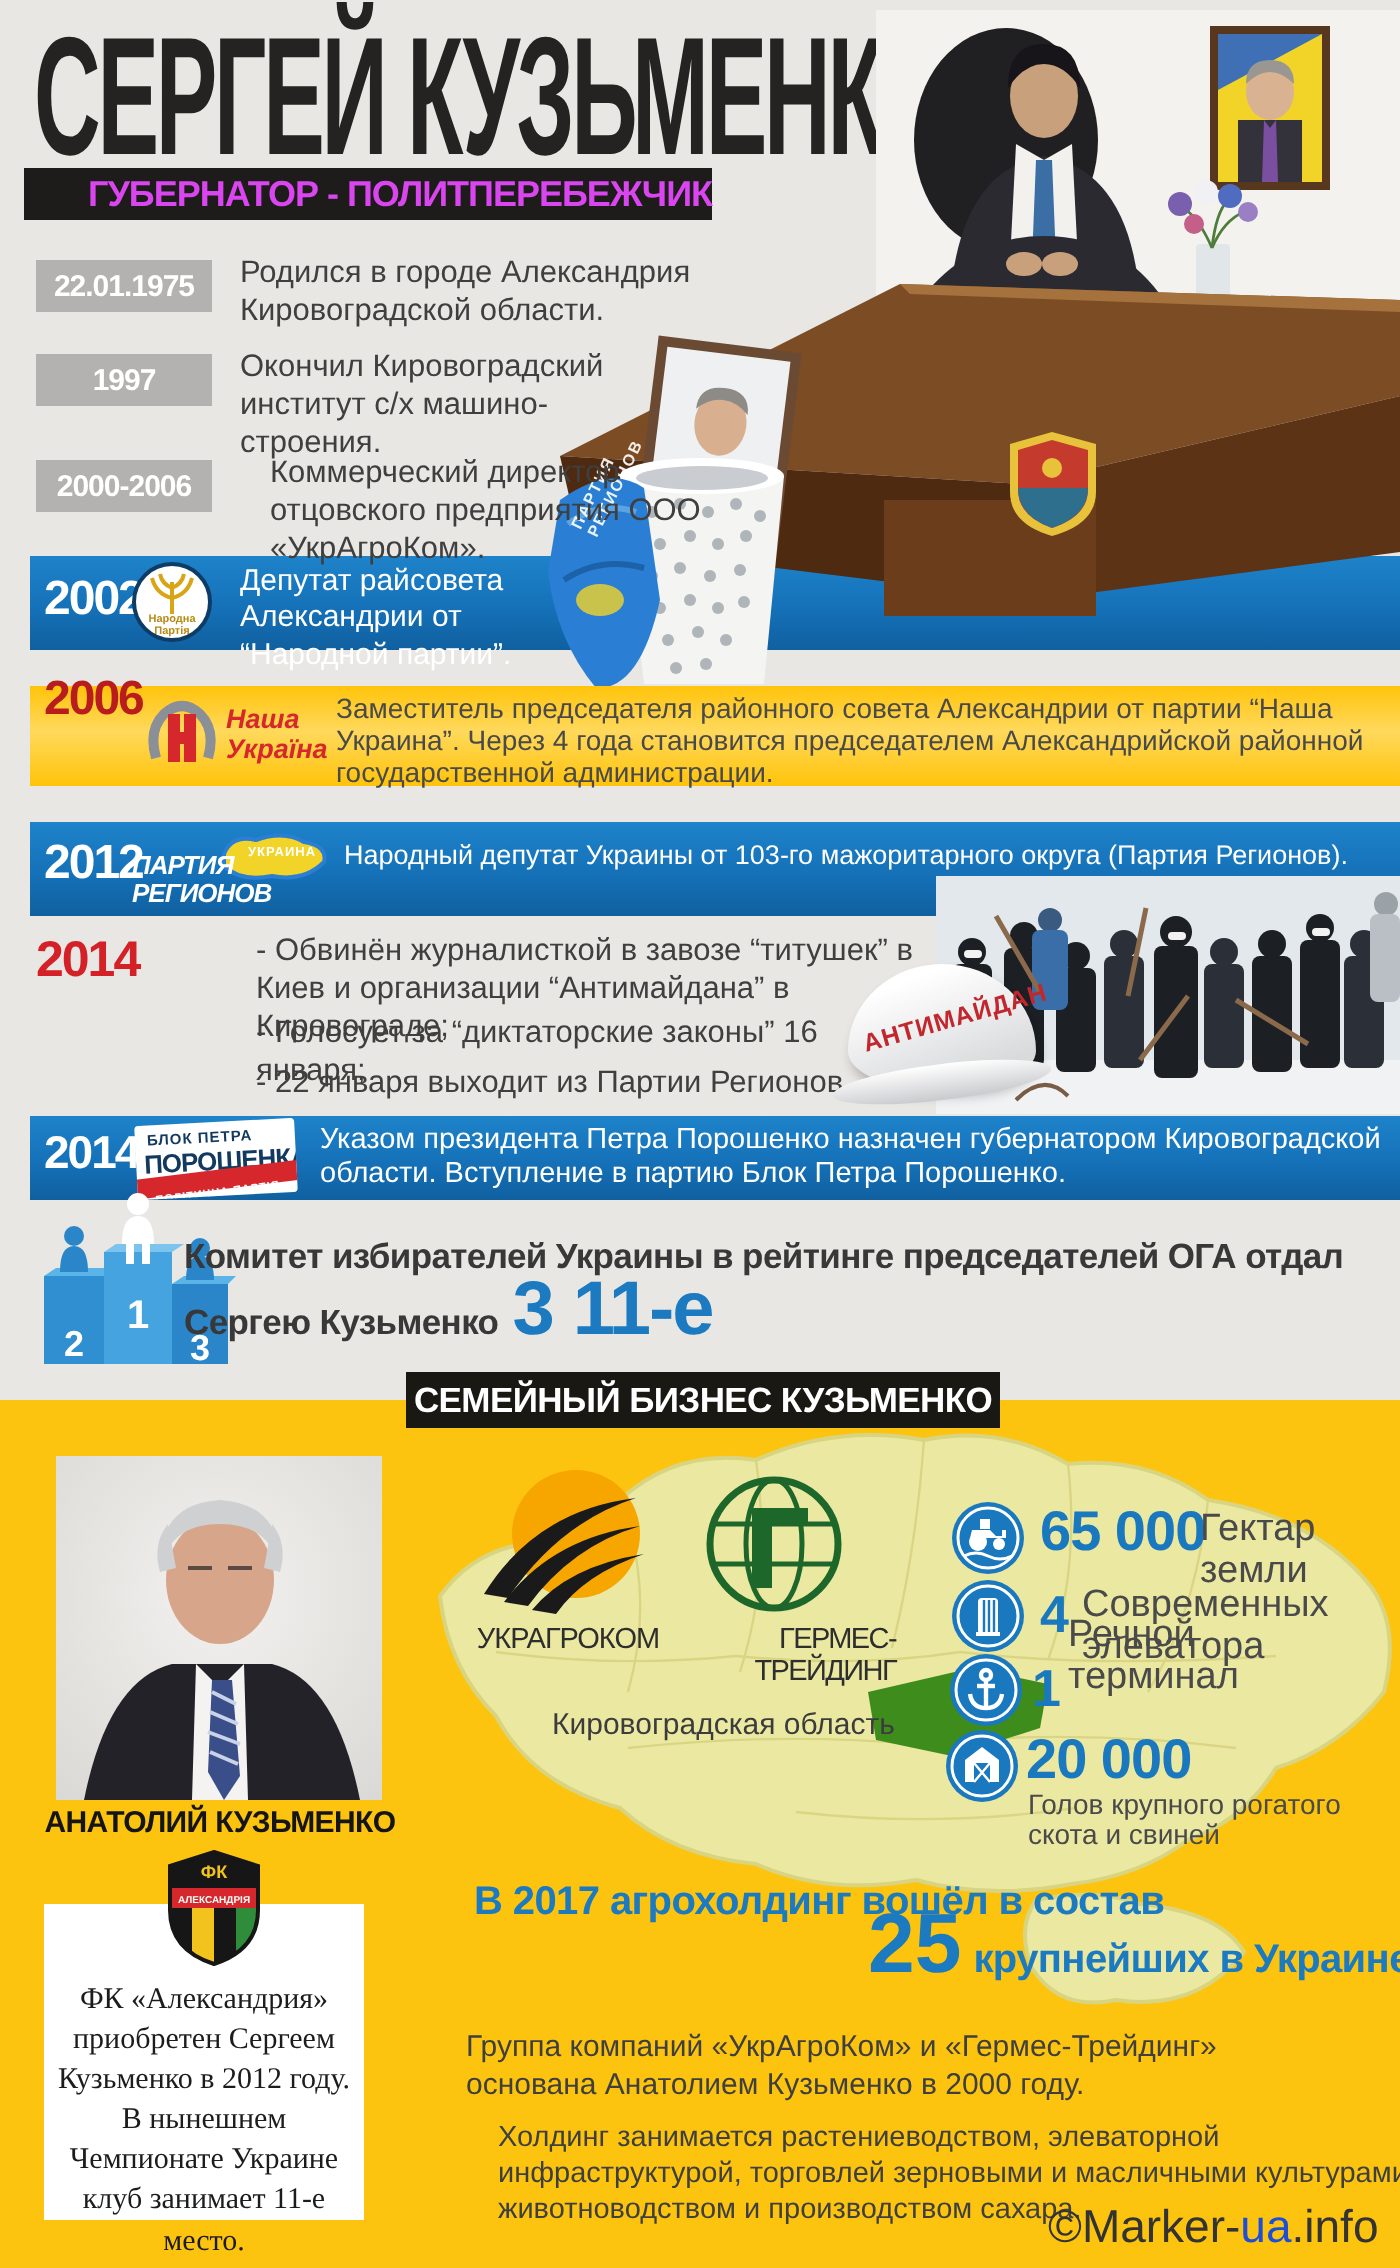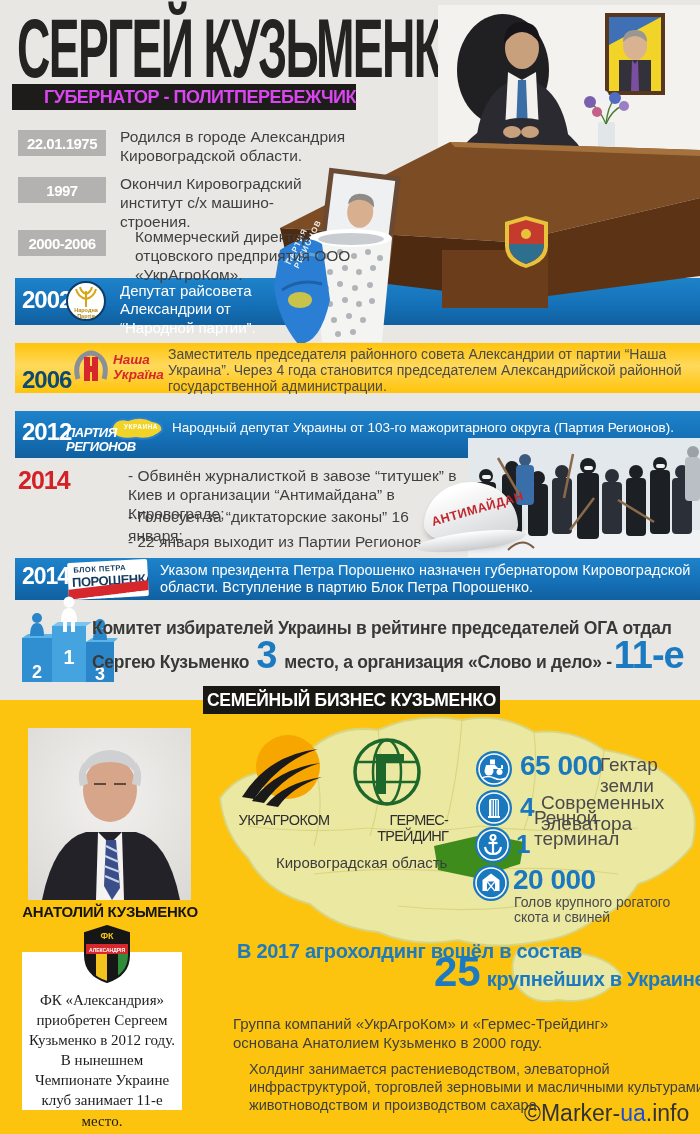--- a/index.html
+++ b/index.html
@@ -150,21 +150,21 @@
     </g>
   </svg>
   <div style="font-size:5.5px;color:#b78a12;font-weight:bold;line-height:1.1;">
     <span>Народна</span><br>
     <span>Партія</span>
   </div>
 </div>
 <div class="abs band-text white" style="left:120px;top:282px;width:172px;font-size:15px;">Депутат райсовета Александрии от “Народной партии”.</div>
 
 <div class="abs band-yellow" style="left:15px;top:343px;width:685px;height:50px;"></div>
-<div class="abs band-year" style="left:22px;top:366px;color:#0c4a6e;">2006</div>
+<div class="abs band-year" style="left:22px;top:336px;color:#b91c1c;">2006</div>
 <svg class="abs" style="left:72px;top:349px;" width="38" height="38" viewBox="0 0 38 38">
   <path d="M6 30 Q2 16 10 8 Q19 0 28 8 Q36 16 32 30" stroke="#8a8f98" stroke-width="5" fill="none"></path>
   <rect x="12" y="8" width="6" height="24" fill="#d6282c"></rect>
   <rect x="20" y="8" width="6" height="24" fill="#d6282c"></rect>
   <rect x="12" y="17" width="14" height="6" fill="#d6282c"></rect>
 </svg>
 <div class="abs" style="left:113px;top:353px;color:#d6282c;font-weight:bold;font-style:italic;font-size:13.5px;line-height:1.1;">
   <span>Наша</span><br>
   <span>Україна</span>
 </div>
@@ -272,21 +272,20 @@
       <path d="M79 44 Q79 32 86 32 Q93 32 93 44 Z"></path>
   </g>
   <text x="55" y="68" font-size="20" font-weight="bold" fill="#fff" text-anchor="middle" font-family="Liberation Sans, sans-serif">1</text>
   <text x="23" y="82" font-size="18" font-weight="bold" fill="#fff" text-anchor="middle" font-family="Liberation Sans, sans-serif">2</text>
   <text x="86" y="84" font-size="18" font-weight="bold" fill="#fff" text-anchor="middle" font-family="Liberation Sans, sans-serif">3</text>
 </svg>
 <div class="abs" style="left:92px;top:618px;width:600px;color:#383838;font-weight:bold;font-size:17.5px;letter-spacing:-.3px;">Комитет избирателей Украины в рейтинге председателей ОГА отдал</div>
 <div class="abs" style="left:92px;top:634px;width:600px;display:flex;align-items:baseline;white-space:nowrap;">
   <span style="color:#383838;font-weight:bold;font-size:17.5px;letter-spacing:-.3px;">Сергею Кузьменко</span>
   <span class="blue-big" style="font-size:38px;margin:0 7px;">3</span>
-  <span style="color:#383838;font-weight:bold;font-size:17.5px;letter-spacing:-.3px;">место, а организация «Слово и дело» -</span>
   <span class="blue-big" style="font-size:38px;margin-left:2px;letter-spacing:-1px;">11-е</span>
 </div>
 
 <div class="abs" style="left:0;top:700px;width:700px;height:434px;background:#fdc40f;"></div>
 
 <svg class="abs" style="left:218px;top:706px;" width="482" height="330" viewBox="0 0 482 330">
   <path d="M2 92 Q18 70 44 66 Q60 40 92 44 Q120 18 160 24 Q200 6 244 14 Q282 6 316 26 Q356 22 386 44 Q440 52 468 88 Q482 108 474 140 Q452 168 420 178 Q404 204 376 214 Q352 232 318 236 Q276 244 240 234 Q196 242 160 226 Q118 222 92 198 Q48 186 30 152 Q6 128 2 92 Z" fill="#ebe8a2" stroke="#d9d480" stroke-width="2"></path>
   <path d="M300 244 Q330 238 352 246 Q392 250 404 270 Q380 300 340 294 Q312 300 298 278 Q290 258 300 244 Z" fill="#ebe8a2" stroke="#d9d480" stroke-width="2"></path>
   <g stroke="#d9d480" stroke-width="1.2" fill="none" opacity=".9">
     <path d="M92 44 Q110 90 96 140"></path>

